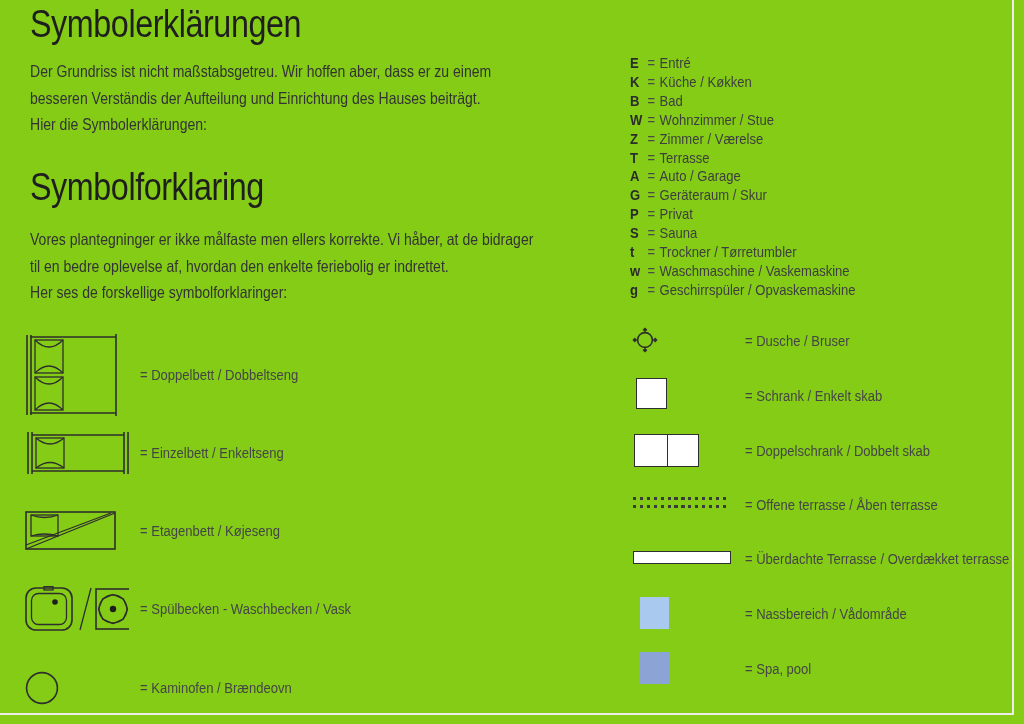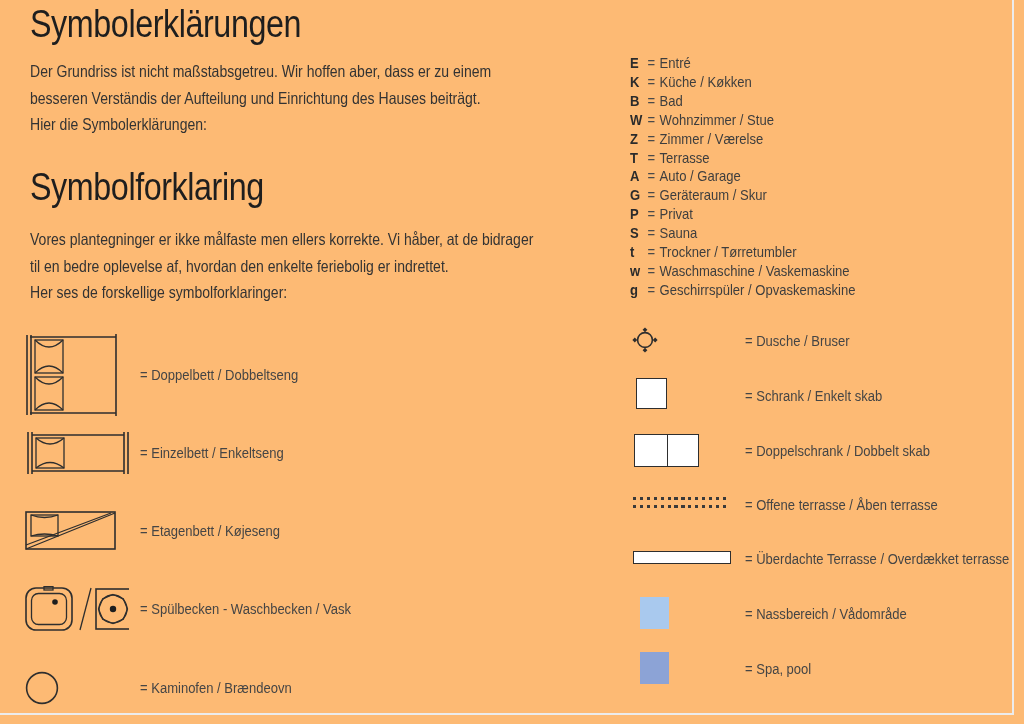--- a/index.html
+++ b/index.html
@@ -1,16 +1,16 @@
 <!DOCTYPE html>
 <html><head>
 <meta charset="utf-8">
 <style>
   html,body{margin:0;padding:0;background:#fff;}
-  .page{position:relative;width:1024px;height:724px;background:#fdba74;overflow:hidden;
+  .page{position:relative;width:1024px;height:724px;background:#84cc16;overflow:hidden;
         font-family:"Liberation Sans",sans-serif;color:#333;}
   .abs{position:absolute;}
   .h1{font-size:38px;line-height:40px;font-weight:400;color:#1e1e1e;letter-spacing:-0.5px;
       transform:scaleX(0.85);transform-origin:0 0;white-space:nowrap;margin:0;}
   .para{font-size:16.5px;line-height:26.5px;color:#333;white-space:pre-line;
         transform:scaleX(0.85);transform-origin:0 0;}
   .abbr{font-size:15px;line-height:18.9px;transform:scaleX(0.87);transform-origin:0 0;}
   .abbr-row{display:flex;white-space:nowrap;}
   .abbr-letter{display:inline-block;width:20px;font-weight:700;color:#2b2b2b;}
   .abbr-eq{display:inline-block;width:14px;color:#4a4a4a;}

